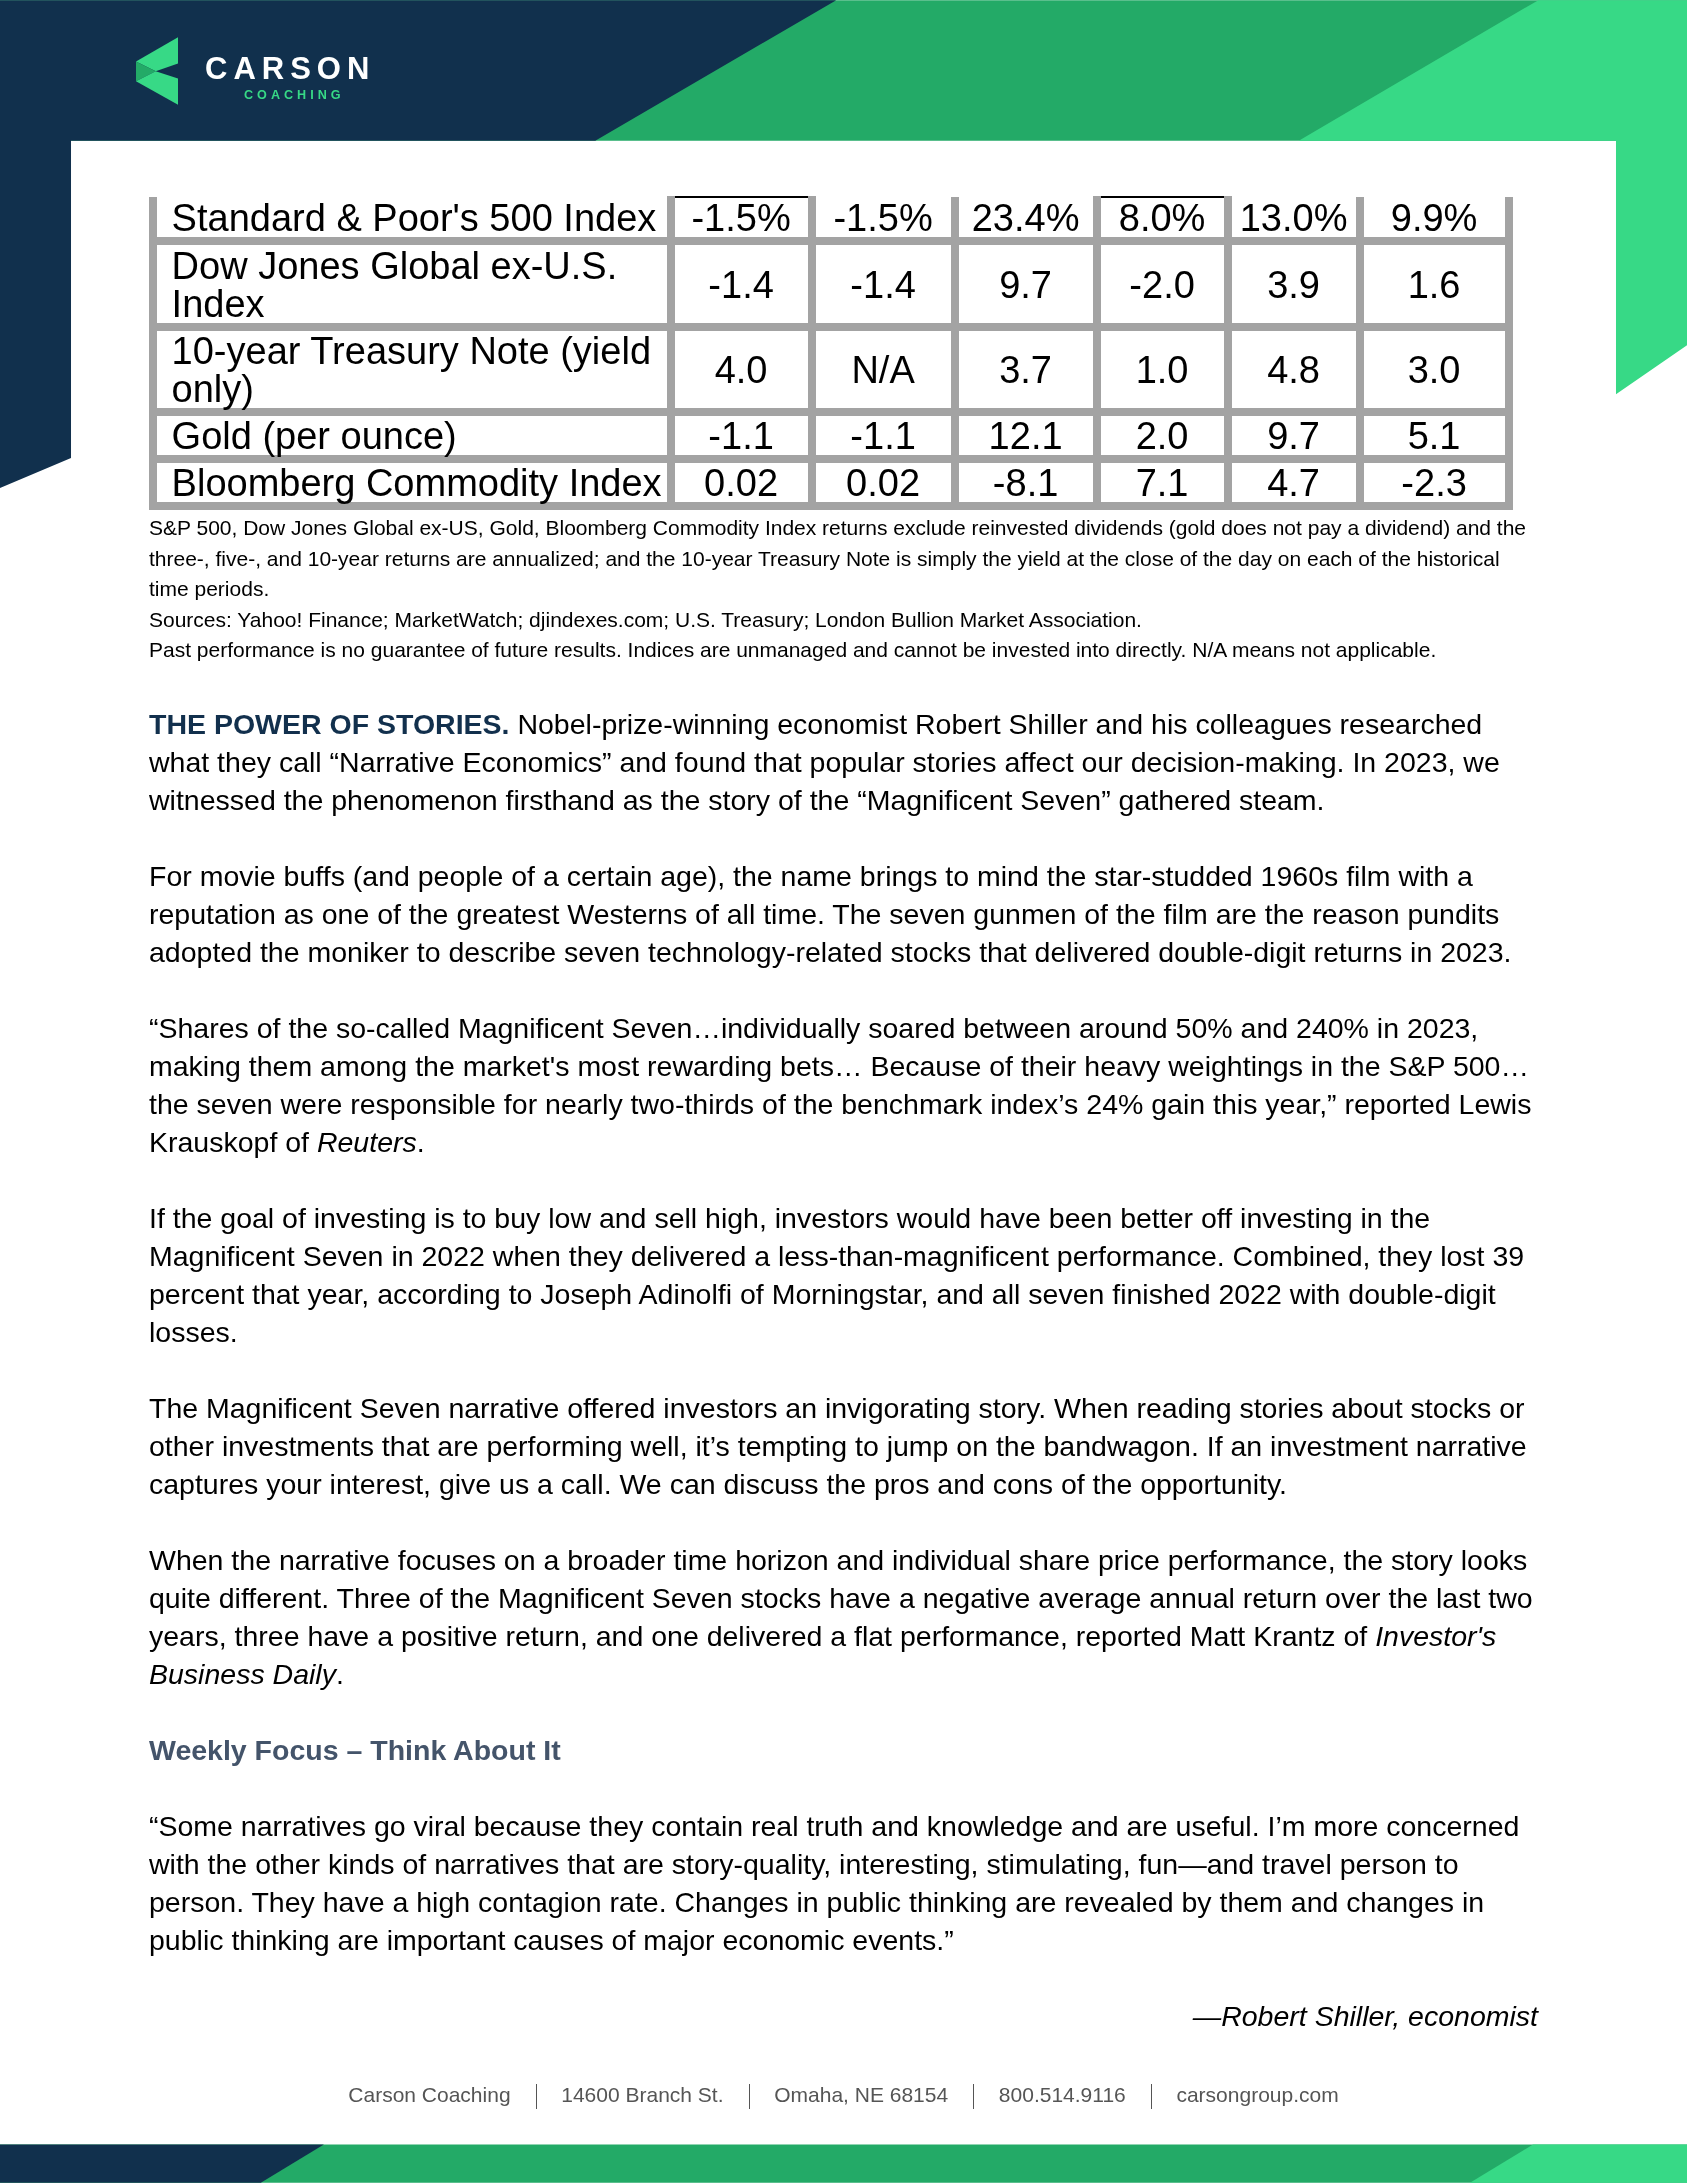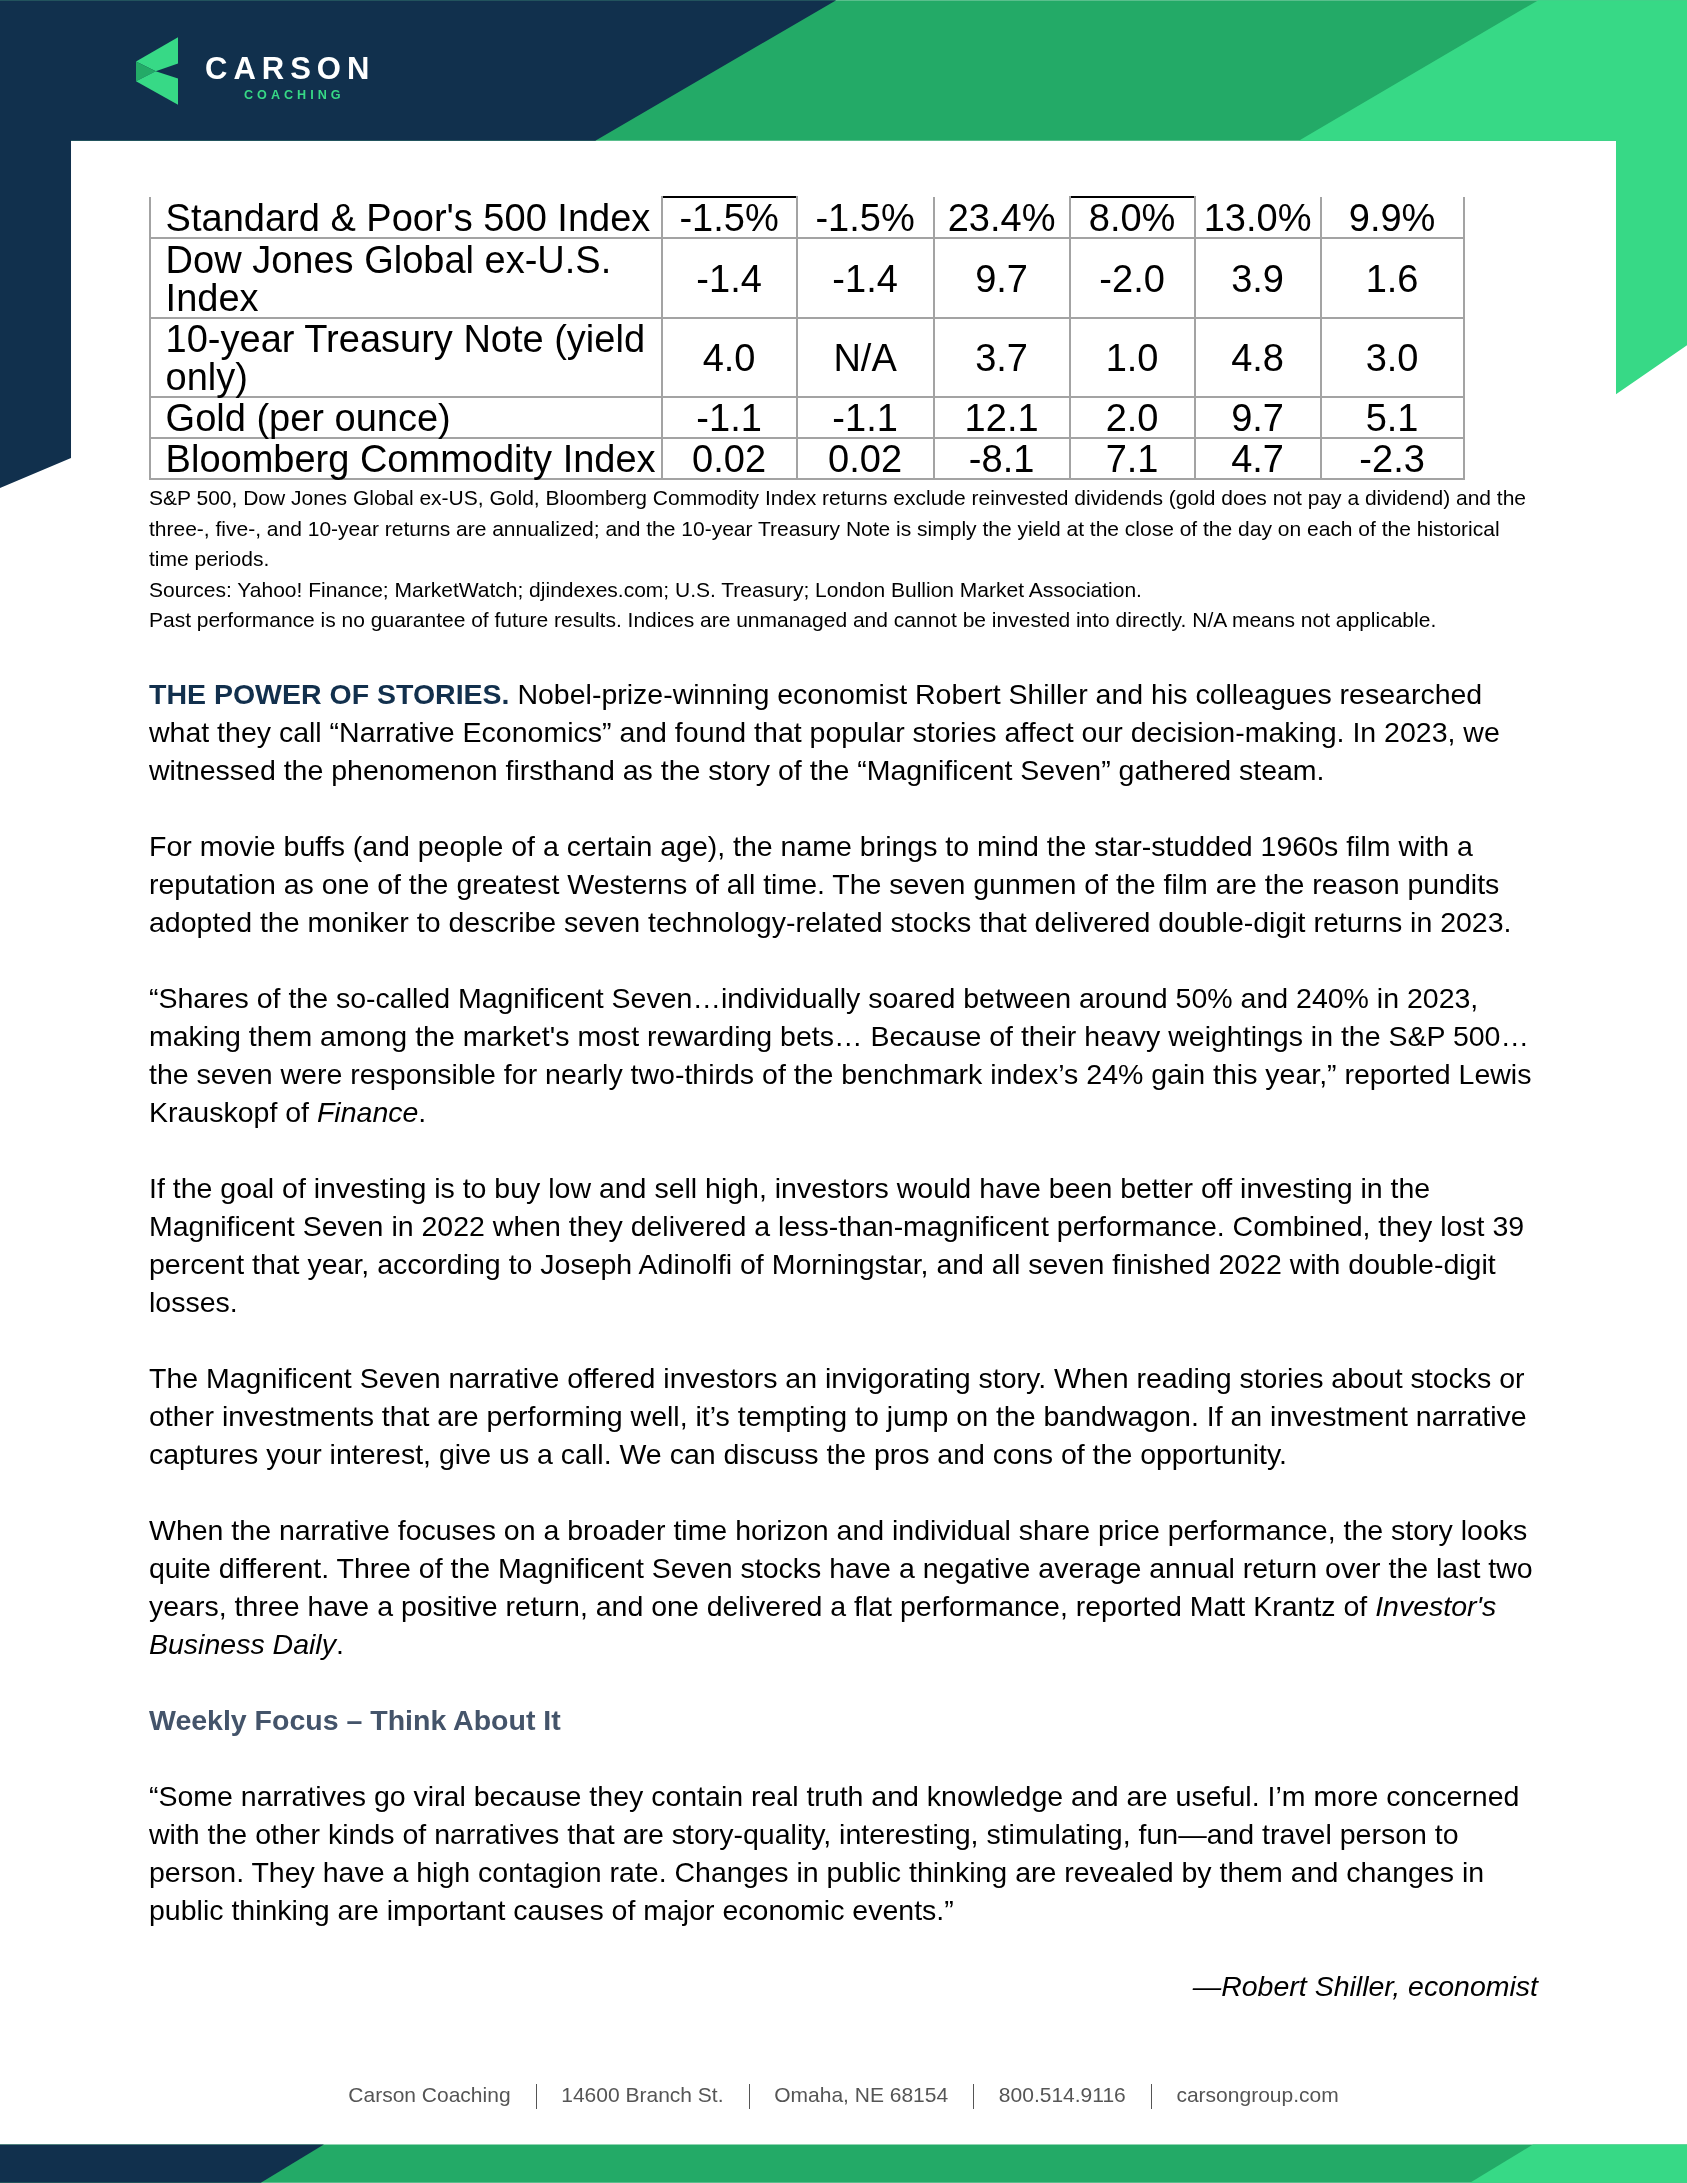--- a/index.html
+++ b/index.html
@@ -20,21 +20,21 @@
     position: absolute; left: 108px; top: 52px;
     color: #37d986; font-weight: bold; font-size: 12.6px; letter-spacing: 4px; line-height: 1;
   }
 
   .content { position: absolute; left: 149px; top: 196px; width: 1394px; z-index: 2; }
 
   table.returns {
     border-collapse: collapse; font-size: 38px; line-height: 1;
   }
   table.returns td {
-    border: 2px solid #a3a3a3; height: 35px; padding: 1.3px 0 0 0; text-align: center;
+    border: 8px solid #a3a3a3; height: 35px; padding: 1.3px 0 0 0; text-align: center;
   }
   table.returns td.name { text-align: left; padding-left: 14.6px; width: 495px; }
   table.returns td.c1 { width: 133px; }
   table.returns td.c2 { width: 135px; }
   table.returns td.c3 { width: 134px; }
   table.returns td.c4 { width: 123px; }
   table.returns td.c5 { width: 124px; }
   table.returns td.c6 { width: 141px; }
   table.returns tr:first-child td { border-top: none; }
   table.returns tr:first-child td.c1, table.returns tr:first-child td.c4 { border-top: 2px solid #000; }
@@ -135,21 +135,21 @@
 
   <div class="notes">
     <p>S&amp;P 500, Dow Jones Global ex-US, Gold, Bloomberg Commodity Index returns exclude reinvested dividends (gold does not pay a dividend) and the three-, five-, and 10-year returns are annualized; and the 10-year Treasury Note is simply the yield at the close of the day on each of the historical time periods.</p>
     <p>Sources: Yahoo! Finance; MarketWatch; djindexes.com; U.S. Treasury; London Bullion Market Association.</p>
     <p>Past performance is no guarantee of future results. Indices are unmanaged and cannot be invested into directly. N/A means not applicable.</p>
   </div>
 
   <div class="body-text">
     <p><span class="lead">THE POWER OF STORIES.</span><span> Nobel-prize-winning economist Robert Shiller and his colleagues researched what they call “Narrative Economics” and found that popular stories affect our decision-making. In 2023, we witnessed the phenomenon firsthand as the story of the “Magnificent Seven” gathered steam.</span></p>
     <p>For movie buffs (and people of a certain age), the name brings to mind the star-studded 1960s film with a reputation as one of the greatest Westerns of all time. The seven gunmen of the film are the reason pundits adopted the moniker to describe seven technology-related stocks that delivered double-digit returns in 2023.</p>
-    <p><span>“Shares of the so-called Magnificent Seven…individually soared between around 50% and 240% in 2023, making them among the market's most rewarding bets… Because of their heavy weightings in the S&amp;P 500…the seven were responsible for nearly two-thirds of the benchmark index’s 24% gain this year,” reported Lewis Krauskopf of </span><i>Finance</i><span>.</span></p>
+    <p><span>“Shares of the so-called Magnificent Seven…individually soared between around 50% and 240% in 2023, making them among the market's most rewarding bets… Because of their heavy weightings in the S&amp;P 500…the seven were responsible for nearly two-thirds of the benchmark index’s 24% gain this year,” reported Lewis Krauskopf of </span><i>Reuters</i><span>.</span></p>
     <p>If the goal of investing is to buy low and sell high, investors would have been better off investing in the Magnificent Seven in 2022 when they delivered a less-than-magnificent performance. Combined, they lost 39 percent that year, according to Joseph Adinolfi of Morningstar, and all seven finished 2022 with double-digit losses.</p>
     <p>The Magnificent Seven narrative offered investors an invigorating story. When reading stories about stocks or other investments that are performing well, it’s tempting to jump on the bandwagon. If an investment narrative captures your interest, give us a call. We can discuss the pros and cons of the opportunity.</p>
     <p><span>When the narrative focuses on a broader time horizon and individual share price performance, the story looks quite different. Three of the Magnificent Seven stocks have a negative average annual return over the last two years, three have a positive return, and one delivered a flat performance, reported Matt Krantz of </span><i>Investor's Business Daily</i><span>.</span></p>
 
     <div>
       <p class="focus-title">Weekly Focus – Think About It</p>
       <p class="quote">“Some narratives go viral because they contain real truth and knowledge and are useful. I’m more concerned with the other kinds of narratives that are story-quality, interesting, stimulating, fun—and travel person to person. They have a high contagion rate. Changes in public thinking are revealed by them and changes in public thinking are important causes of major economic events.”</p>
       <p class="attribution">—Robert Shiller, economist</p>
     </div>
   </div>

